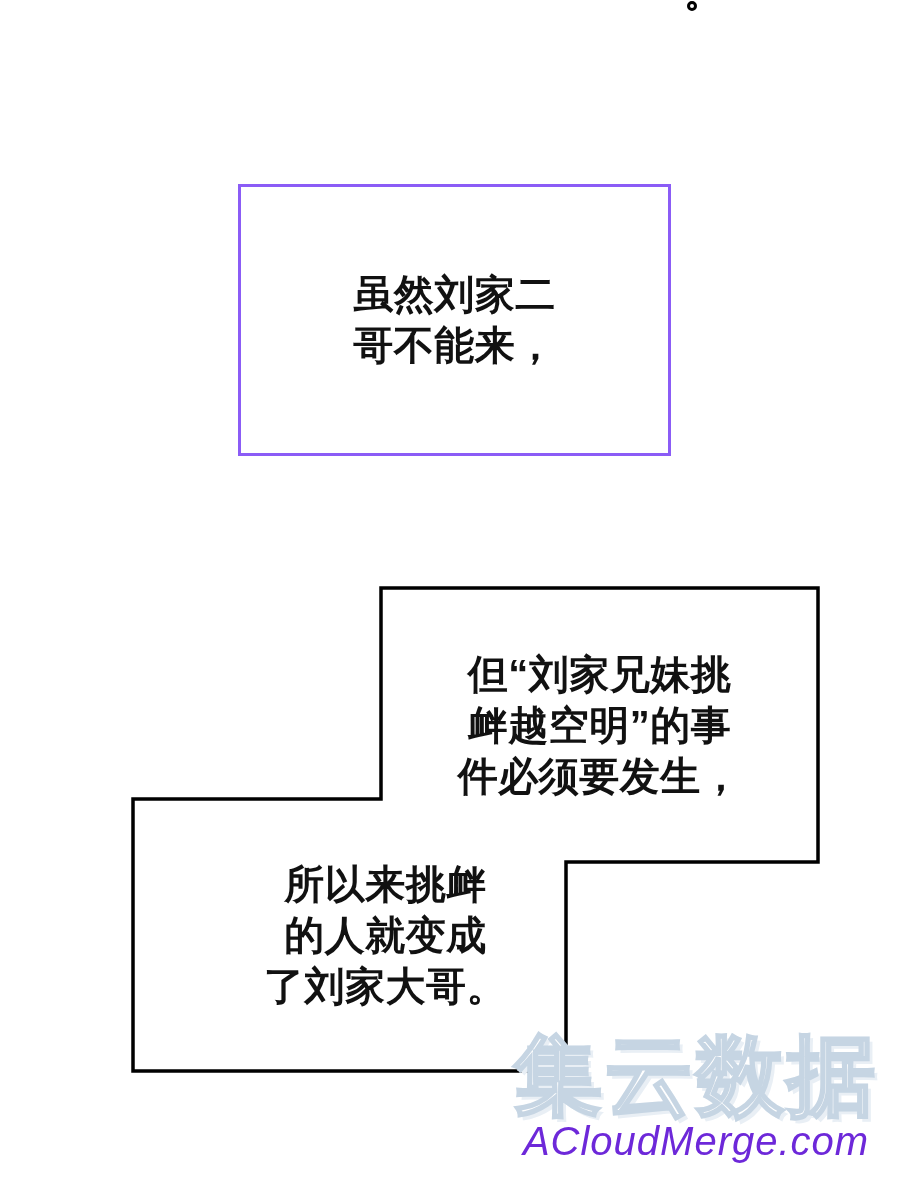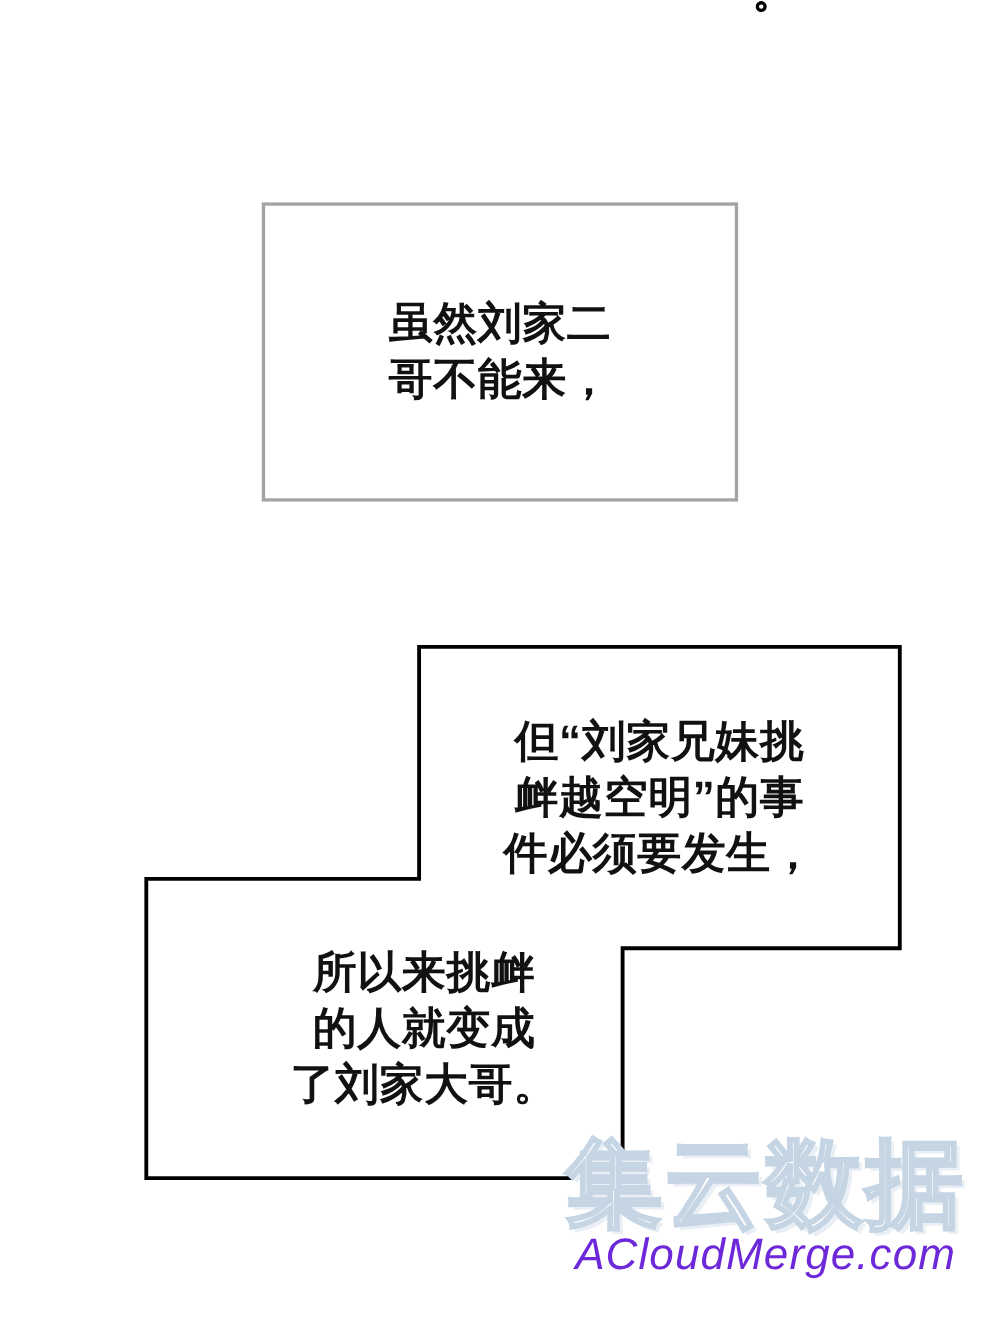--- a/index.html
+++ b/index.html
@@ -27,21 +27,21 @@
     border-radius: 50%;
   }
   
   .box1 {
     position: absolute;
     left: 238px;
     top: 184px;
     width: 433px;
     height: 272px;
     box-sizing: border-box;
-    border: 3px solid #a3a3a3;
+    border: 3px solid #8b5cf6;
     background: #ffffff;
     display: flex;
     align-items: center;
     justify-content: center;
   }
   
   .bubble-shape {
     position: absolute;
     left: 0;
     top: 0;

